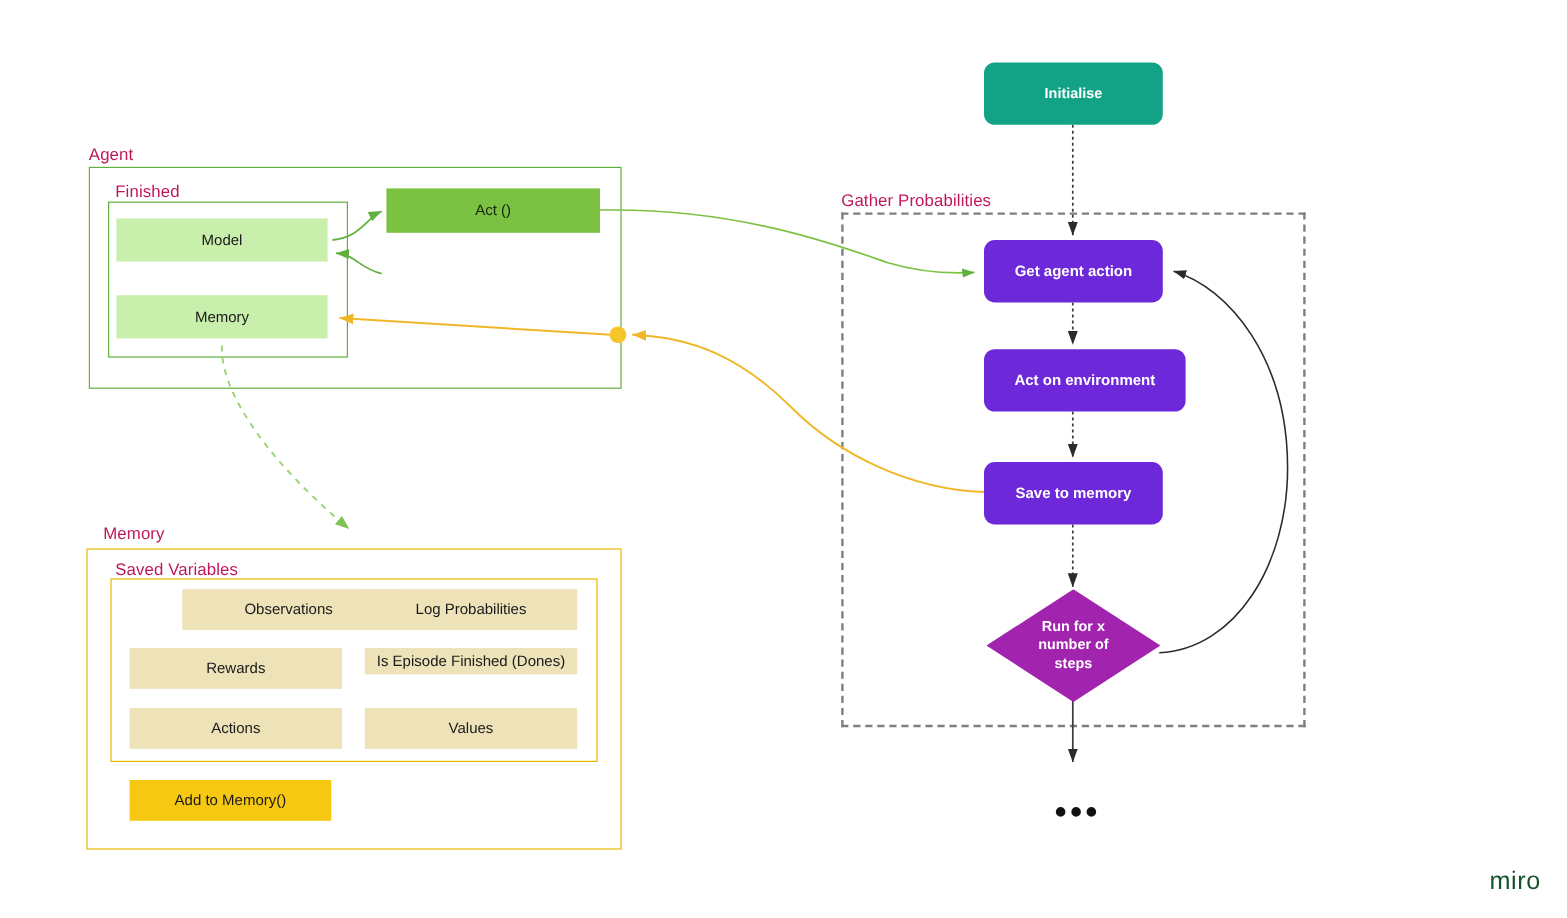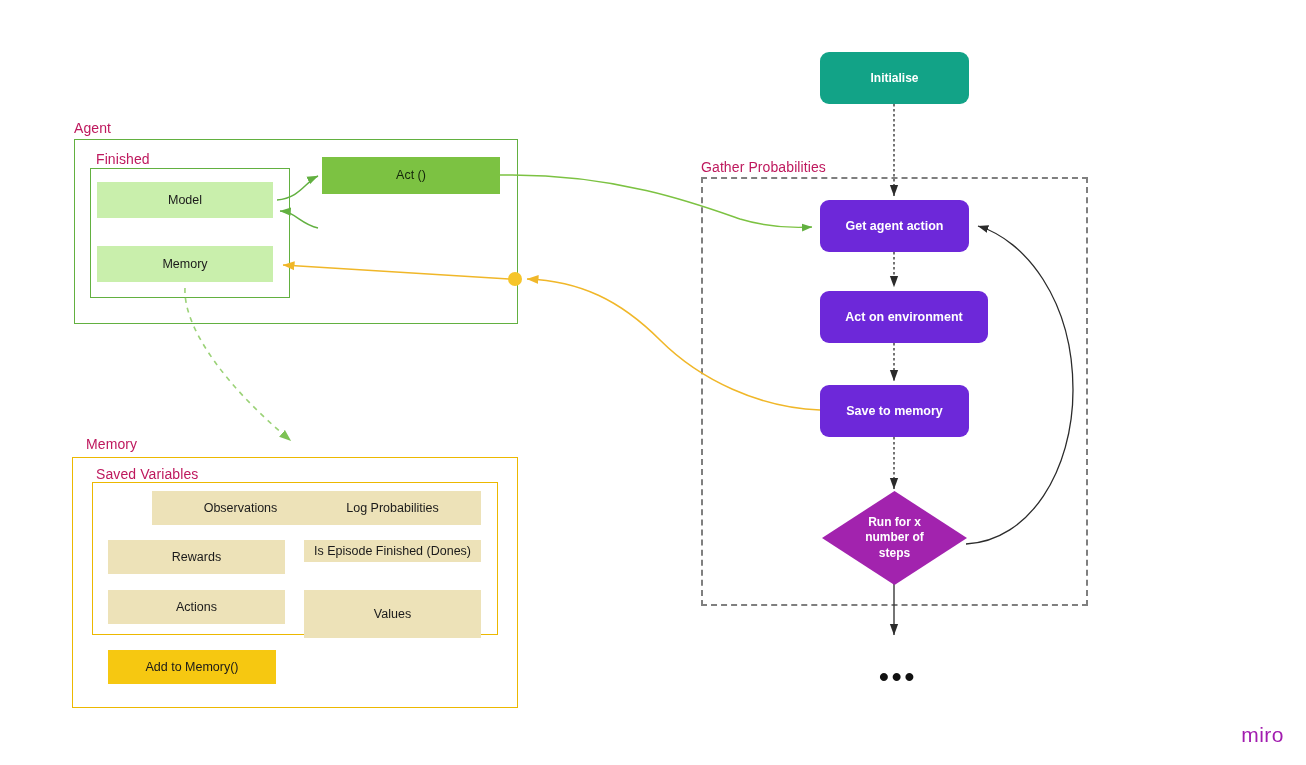--- a/index.html
+++ b/index.html
@@ -123,21 +123,21 @@
     letter-spacing: 3px;
     color: #111111;
     line-height: 1;
     z-index: 6;
   }
   .watermark {
     position: absolute;
     right: 22px;
     bottom: 18px;
     font-size: 21px;
-    color: #a21caf;
+    color: #14532d;
     letter-spacing: 0.5px;
     z-index: 9;
   }
   .junction-dot {
     position: absolute;
     width: 14px;
     height: 14px;
     border-radius: 50%;
     background: #f6c52a;
     z-index: 7;
@@ -222,21 +222,21 @@
   </div>
   <div class="node node-beige" style="left:108px; top:540px; width:177px; height:34px;align-items:center;">
     <span>Rewards</span>
   </div>
   <div class="node node-beige" style="left:304px; top:540px; width:177px; height:22px;">
     <span>Is Episode Finished (Dones)</span>
   </div>
   <div class="node node-beige" style="left:108px; top:590px; width:177px; height:34px;">
     <span>Actions</span>
   </div>
-  <div class="node node-beige" style="left:304px; top:590px; width:177px; height:48px;">
+  <div class="node node-beige" style="left:304px; top:590px; width:177px; height:34px;">
     <span>Values</span>
   </div>
 
   <div class="node node-gold" style="left:108px; top:650px; width:168px; height:34px;">
     <span>Add to Memory()</span>
   </div>
 
   <div class="node node-teal" style="left:820px; top:52px; width:149px; height:52px;">
     <span>Initialise</span>
   </div>

